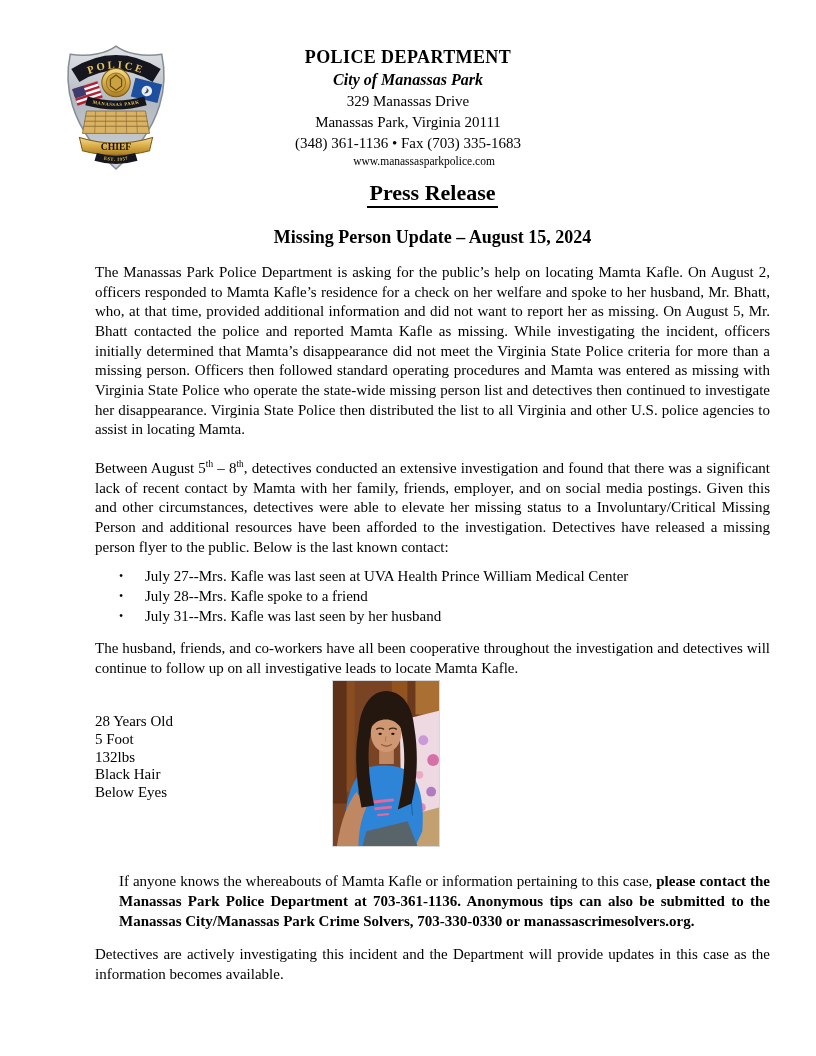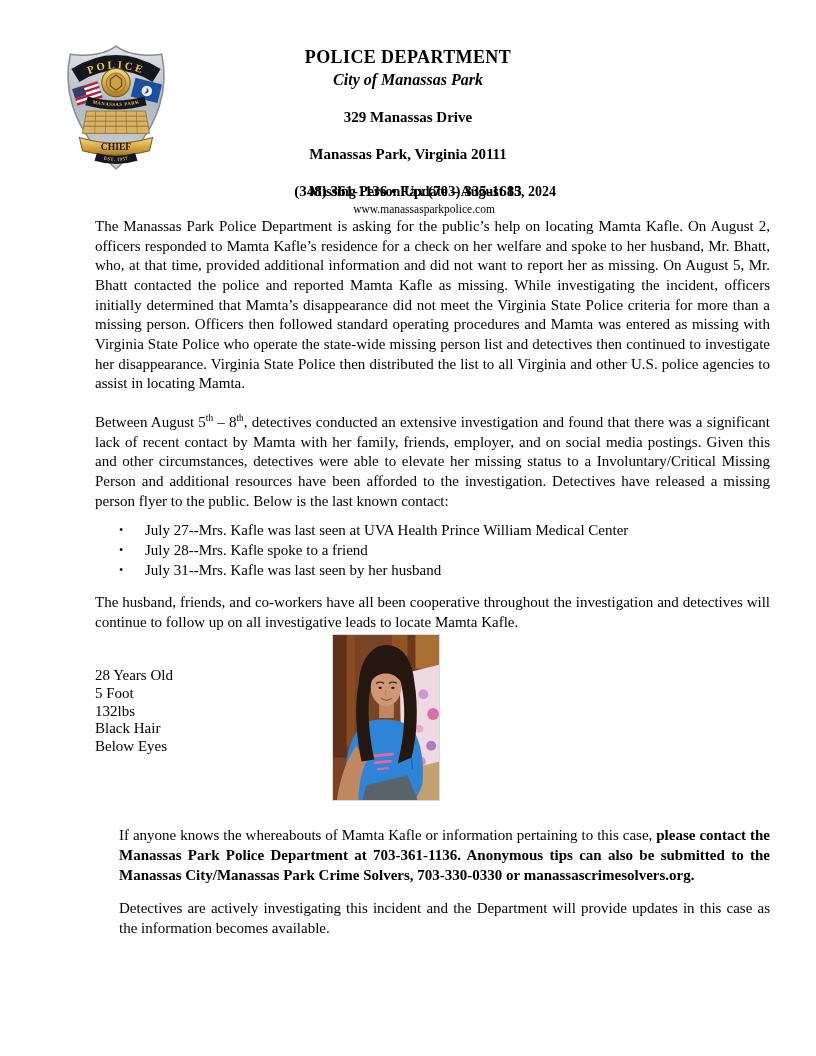--- a/index.html
+++ b/index.html
@@ -8,36 +8,36 @@
     position:relative; width:816px; height:1056px; margin:0 auto;
     background:#ffffff; overflow:hidden;
     font-family:"Liberation Serif","DejaVu Serif",serif; color:#000;
   }
   
   .badge { position:absolute; left:60px; top:44px; width:112px; height:127px; }
   .badge svg { width:100%; height:100%; }
   .lh-center { position:absolute; left:0; right:0; top:48px; text-align:center; line-height:1; }
   .lh-dept   { font-size:18px; font-weight:bold; letter-spacing:0.4px; }
   .lh-city   { font-size:16px; font-weight:bold; font-style:italic; margin-top:6px; }
-  .lh-line   { font-size:15px; margin-top:22px;font-weight:bold; }
+  .lh-line   { font-size:15px; margin-top:6px; }
   .lh-web    { font-size:11.5px; margin-top:5px;padding-left:32px; }
   .lh-right  { position:absolute; left:576px; top:74px; width:176px; text-align:center;
                font-weight:bold; font-style:italic; font-size:12.5px; line-height:1; }
   .lh-right .chief-title { margin-top:7px; font-size:12.5px; }
   
   .content { position:absolute; left:95px; top:180px; width:675px; }
   .pr-title { text-align:center; font-size:22px; font-weight:bold; line-height:26px; }
   .pr-title span { border-bottom:2px solid #000; padding:0 2px 1px; }
-  .pr-subtitle { text-align:center; font-size:14px; font-weight:bold; line-height:23px; }
+  .pr-subtitle { text-align:center; font-size:18px; font-weight:bold; line-height:23px; margin-top:20px; }
   .body-p { font-size:15px; line-height:19.65px; text-align:justify; }
   .p1 { margin-top:14px; }
   .p2 { margin-top:19px; }
   .p3 { margin-top:13px; }
   .p4 { margin-top:22px;margin-left:24px; }
-  .p5 { margin-top:14px;margin-left:24px; }
+  .p5 { margin-top:14px; }
   sup { font-size:0.62em; vertical-align:super; line-height:0; }
   b.run-in { font-weight:bold; }
   
   ul.known-contact { list-style:none; margin-top:10px; padding-left:50px; }
   ul.known-contact li { position:relative; font-size:15px; line-height:19.65px; }
   ul.known-contact li .bullet { position:absolute; left:-26px; top:0; font-size:12px; }
   
   .subject { position:relative; height:170px; margin-top:2px; }
   .stats { position:absolute; left:0; top:33px; font-size:15px; line-height:17.6px; }
   .photo { position:absolute; left:237px; top:0; width:108px; height:167px; border:1px solid #d8d8d8; }
@@ -114,20 +114,23 @@
     <div class="lh-dept">POLICE DEPARTMENT</div>
     <div class="lh-city">City of Manassas Park</div>
     <div class="lh-line">329 Manassas Drive</div>
     <div class="lh-line">Manassas Park, Virginia 20111</div>
     <div class="lh-line">(348) 361-1136 • Fax (703) 335-1683</div>
     <div class="lh-web">www.manassasparkpolice.com</div>
   </div>
 
 
   <div class="content">
+    <div class="pr-title">
+      <span>Press Release</span>
+    </div>
     <div class="pr-subtitle">Missing Person Update – August 15, 2024</div>
 
     <p class="body-p p1">The Manassas Park Police Department is asking for the public’s help on locating Mamta Kafle. On August 2, officers responded to Mamta Kafle’s residence for a check on her welfare and spoke to her husband, Mr. Bhatt, who, at that time, provided additional information and did not want to report her as missing. On August 5, Mr. Bhatt contacted the police and reported Mamta Kafle as missing. While investigating the incident, officers initially determined that Mamta’s disappearance did not meet the Virginia State Police criteria for more than a missing person. Officers then followed standard operating procedures and Mamta was entered as missing with Virginia State Police who operate the state-wide missing person list and detectives then continued to investigate her disappearance. Virginia State Police then distributed the list to all Virginia and other U.S. police agencies to assist in locating Mamta.</p>
 
     <p class="body-p p2"><span>Between August 5</span><sup>th</sup><span> – 8</span><sup>th</sup><span>, detectives conducted an extensive investigation and found that there was a significant lack of recent contact by Mamta with her family, friends, employer, and on social media postings. Given this and other circumstances, detectives were able to elevate her missing status to a Involuntary/Critical Missing Person and additional resources have been afforded to the investigation. Detectives have released a missing person flyer to the public. Below is the last known contact:</span></p>
 
     <ul class="known-contact">
       <li><span class="bullet">•</span><span>July 27--Mrs. Kafle was last seen at UVA Health Prince William Medical Center</span></li>
       <li><span class="bullet">•</span><span>July 28--Mrs. Kafle spoke to a friend</span></li>
       <li><span class="bullet">•</span><span>July 31--Mrs. Kafle was last seen by her husband</span></li>

